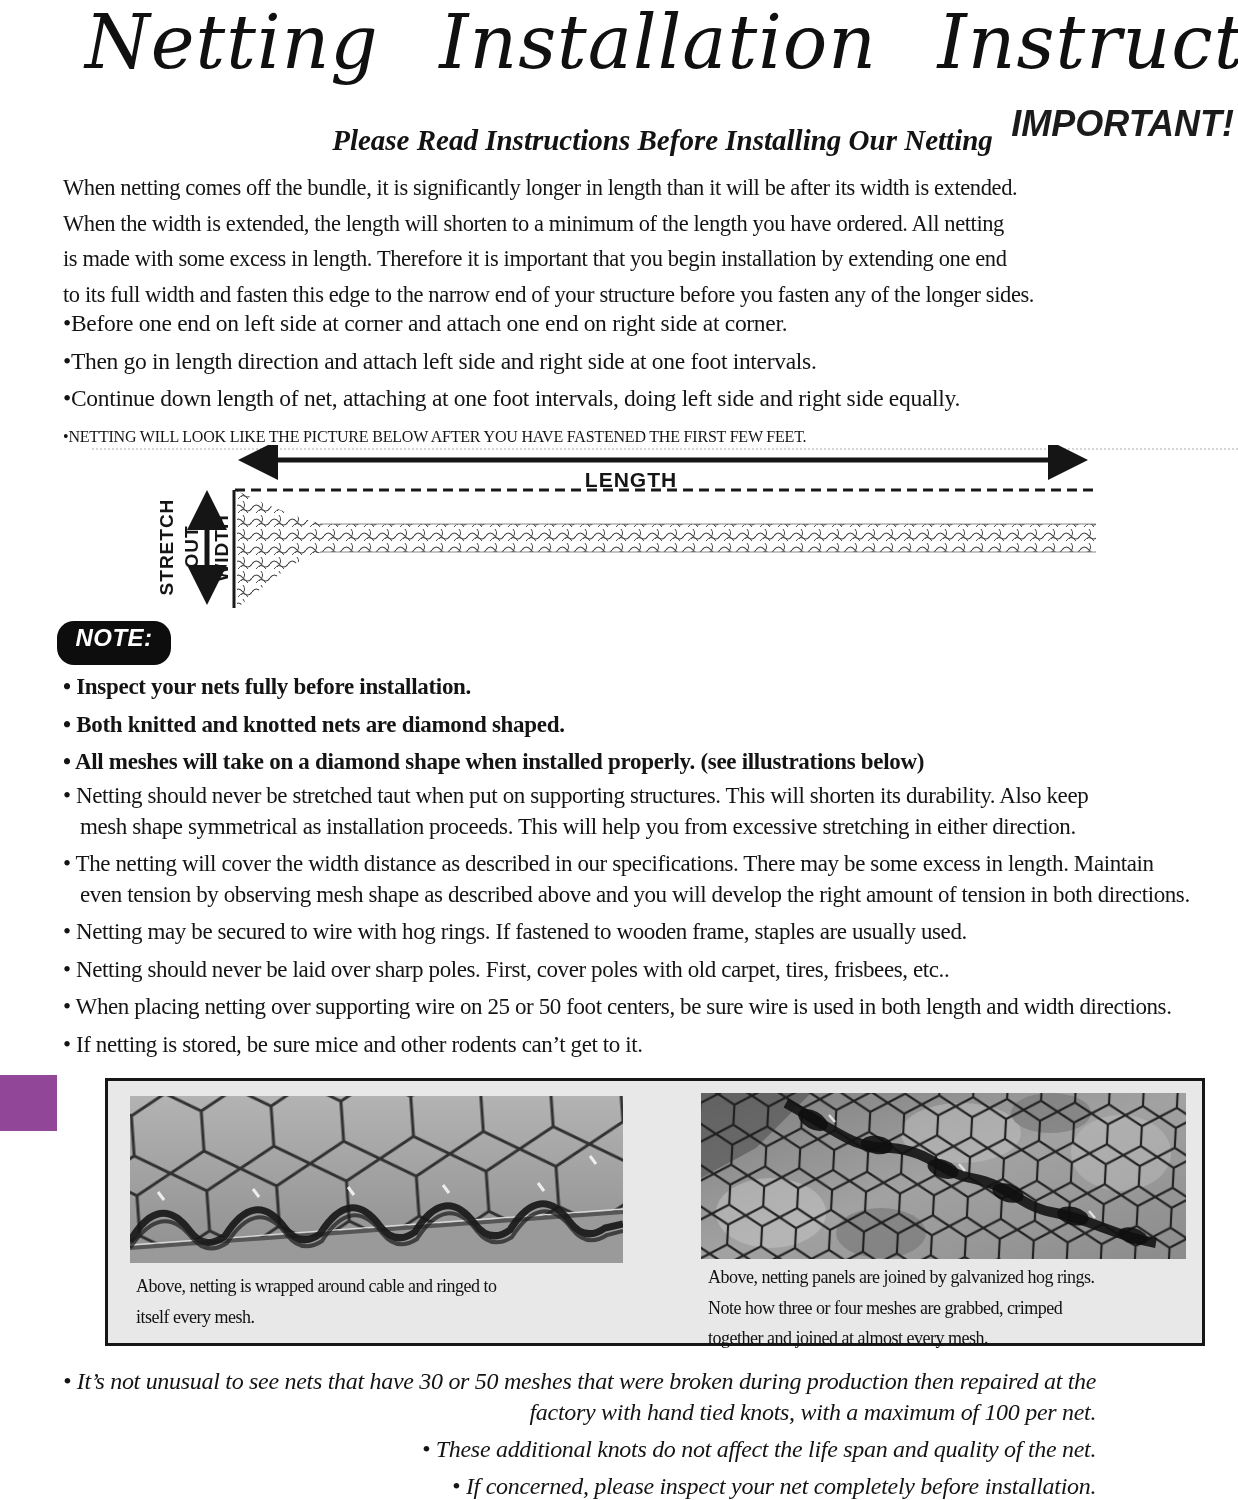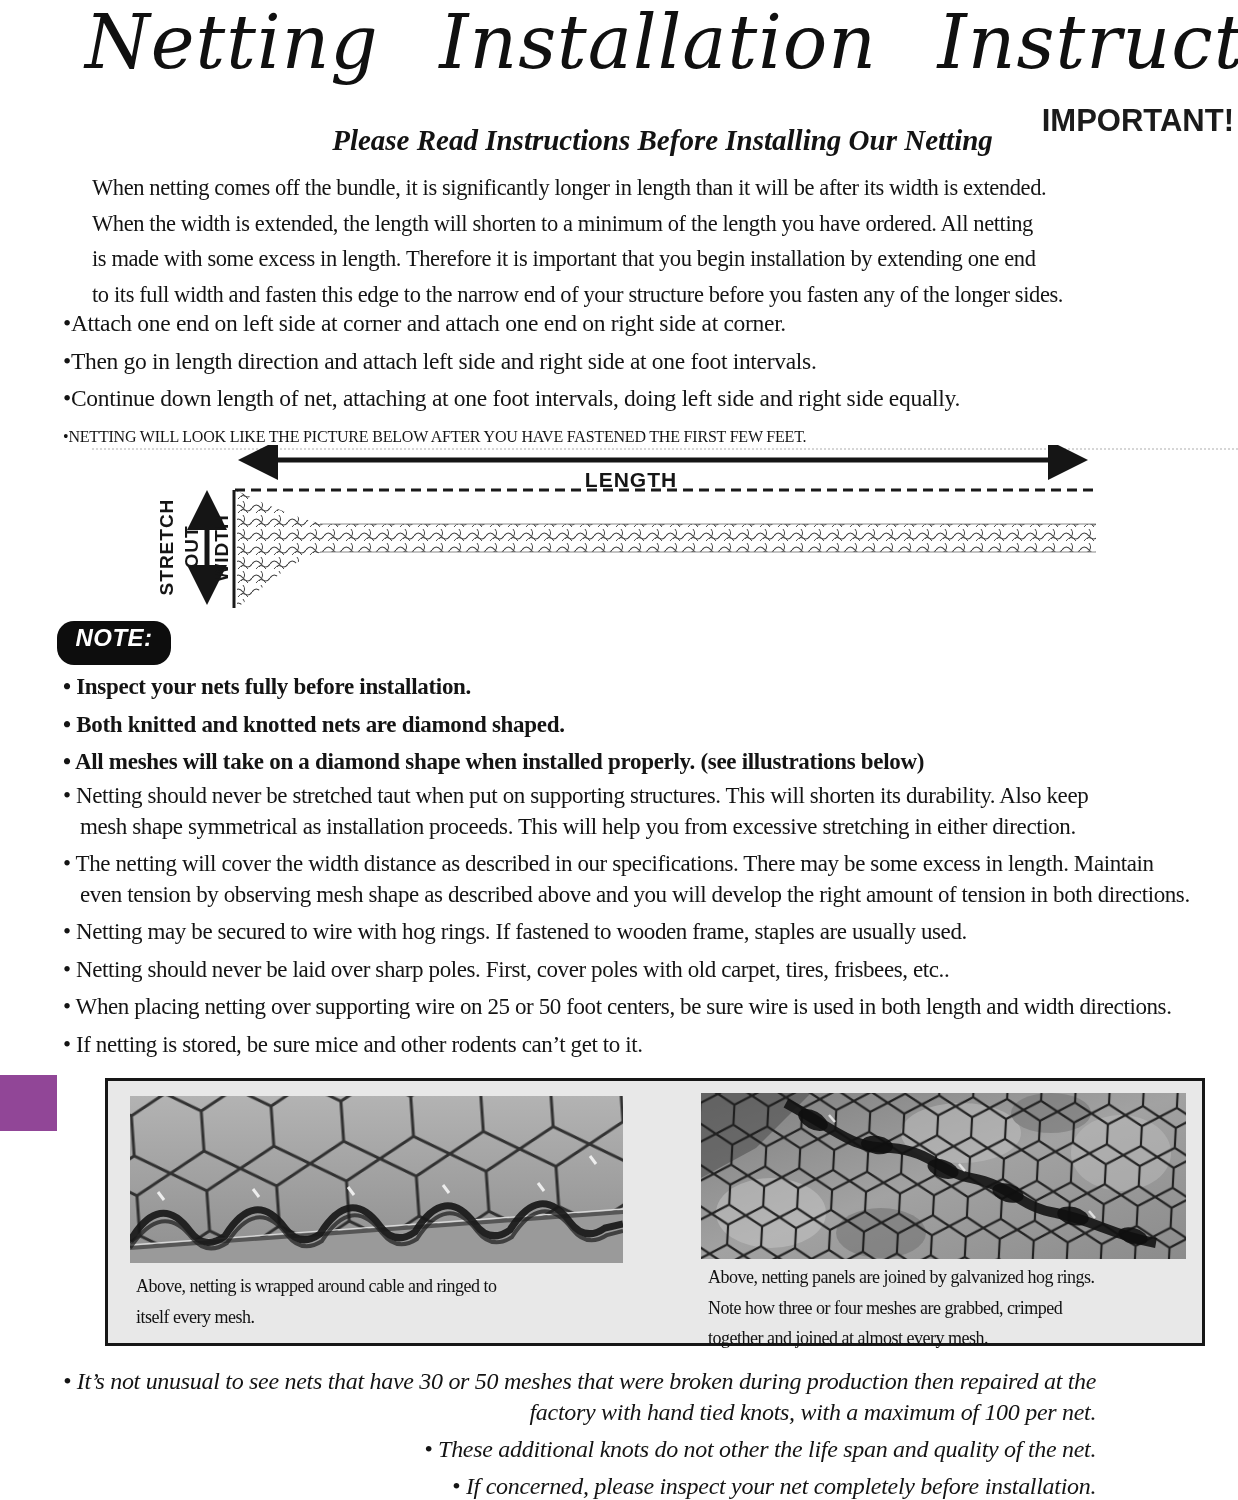--- a/index.html
+++ b/index.html
@@ -9,30 +9,30 @@
   }
   
   .title{
     position:absolute;top:-14px;left:0;width:1238px;box-sizing:border-box;padding-left:85px;
     text-align:center;white-space:nowrap;
     font-family:"DejaVu Serif",serif;font-style:italic;font-weight:400;
     font-size:74px;letter-spacing:1px;word-spacing:36px;color:#101010;line-height:112px;
   }
   .important{
     position:absolute;top:103px;right:4px;
-    font-family:"Liberation Sans",sans-serif;font-weight:bold;
-    font-size:31px;letter-spacing:0px;color:#1b1b1b;
+    font-family:"Liberation Sans",sans-serif;font-style:italic;font-weight:bold;
+    font-size:36px;letter-spacing:0px;color:#1b1b1b;
   }
   .subtitle{
     position:absolute;top:124px;left:0;width:1238px;box-sizing:border-box;padding-left:87px;
     text-align:center;font-style:italic;font-weight:bold;font-size:29px;color:#131313;
   }
   
   .intro{position:absolute;top:170px;left:63px;font-size:22.5px;letter-spacing:-0.4px;line-height:35.5px;}
-  .intro div{white-space:nowrap;margin-left:29px;}
+  .intro div{white-space:nowrap;}
   
   .steps{position:absolute;top:305px;left:63px;font-size:23.5px;letter-spacing:-0.3px;line-height:37.5px;}
   .steps div{white-space:nowrap;}
   .steps div:last-child{font-size:16px;letter-spacing:-0.2px;}
   
   .fold-line{position:absolute;top:448px;left:92px;width:1146px;border-top:2px dotted #9a9a9a;opacity:.4;}
   .diagram{position:absolute;top:445px;left:0;}
   
   .note-badge{
     position:absolute;top:621px;left:57px;width:114px;height:44px;line-height:33px;
@@ -78,21 +78,21 @@
   <div class="subtitle">Please Read Instructions Before Installing Our Netting</div>
 
   <div class="intro">
     <div>When netting comes off the bundle, it is significantly longer in length than it will be after its width is extended.</div>
     <div>When the width is extended, the length will shorten to a minimum of the length you have ordered. All netting</div>
     <div>is made with some excess in length. Therefore it is important that you begin installation by extending one end</div>
     <div>to its full width and fasten this edge to the narrow end of your structure before you fasten any of the longer sides.</div>
   </div>
 
   <div class="steps">
-    <div>•Attach one end on left side at corner and attach one end on right side at corner.</div>
+    <div>•Before one end on left side at corner and attach one end on right side at corner.</div>
     <div>•Then go in length direction and attach left side and right side at one foot intervals.</div>
     <div>•Continue down length of net, attaching at one foot intervals, doing left side and right side equally.</div>
     <div>•NETTING WILL LOOK LIKE THE PICTURE BELOW AFTER YOU HAVE FASTENED THE FIRST FEW FEET.</div>
   </div>
 
   <div class="fold-line"></div>
 
   <svg class="diagram" width="1238" height="175" viewBox="0 0 1238 175">
     <defs>
       <marker id="arr" orient="auto-start-reverse" markerWidth="8" markerHeight="8" refX="6" refY="4">
@@ -237,20 +237,20 @@
       <div>together and joined at almost every mesh.</div>
     </div>
   </div>
 
   <div class="footnotes">
     <div class="foot-item">
       <div>• It’s not unusual to see nets that have 30 or 50 meshes that were broken during production then repaired at the</div>
       <div>factory with hand tied knots, with a maximum of 100 per net.</div>
     </div>
     <div class="foot-item">
-      <div>• These additional knots do not other the life span and quality of the net.</div>
+      <div>• These additional knots do not affect the life span and quality of the net.</div>
     </div>
     <div class="foot-item">
       <div>• If concerned, please inspect your net completely before installation.</div>
     </div>
   </div>
 
 </div>
 
 </body></html>

